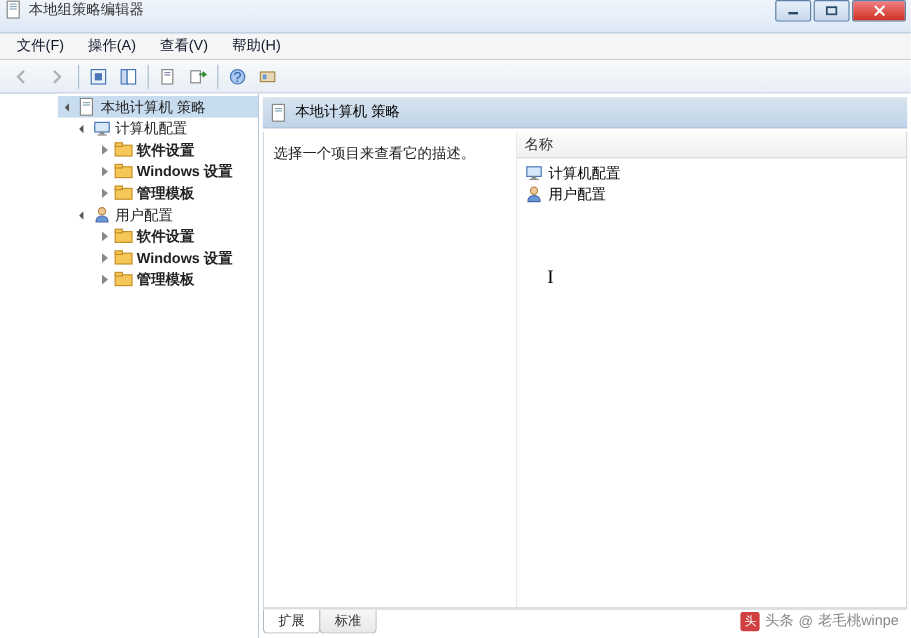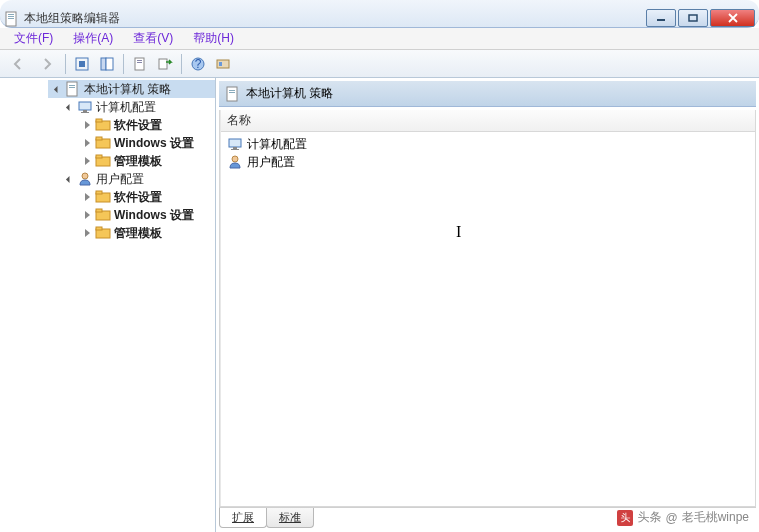--- a/index.html
+++ b/index.html
@@ -1,29 +1,29 @@
 <!DOCTYPE html>
 <html><head>
 <meta charset="utf-8">
 <style>
 * { margin: 0; padding: 0; box-sizing: border-box; font-family: "Microsoft YaHei", "SimSun", Tahoma, sans-serif; font-size: 12px; }
 body { background: #fff; width: 759px; height: 532px; overflow: hidden; }
 
 
-.titlebar { height: 28px; background: linear-gradient(#f0f5fb, #dde8f5); border-bottom: 1px solid #a0b8d8; display: flex; align-items: flex-end; padding: 0 4px; border-radius: 12px; }
+.titlebar { height: 28px; background: linear-gradient(#f0f5fb, #dde8f5); border-bottom: 1px solid #a0b8d8; display: flex; align-items: flex-start; padding: 0 4px; }
 .titlebar .app-icon { width: 16px; height: 16px; margin-right: 4px; }
 .titlebar .title-text { flex: 1; color: #333; }
 .win-btns { display: flex; gap: 2px; }
 .win-btn { width: 30px; height: 18px; border: 1px solid #5a7fa8; border-radius: 2px; display: flex; align-items: center; justify-content: center; cursor: pointer; }
 .win-min, .win-max { background: linear-gradient(#e8f0fa, #c8d8ec); }
 .win-close { width: 45px; background: linear-gradient(#f08080, #d03020); color: #fff; }
 
 
 .menubar { height: 22px; background: #f5f5f5; border-bottom: 1px solid #d0d0d0; display: flex; align-items: center; padding-left: 4px; }
-.menu-item { padding: 3px 10px; color: #6d28d9; cursor: pointer; }
+.menu-item { padding: 3px 10px; color: #0f172a; cursor: pointer; }
 
 
 .toolbar { height: 28px; background: linear-gradient(#f8fafc, #e8eef5); border-bottom: 1px solid #b8c8d8; display: flex; align-items: center; padding: 0 4px; gap: 1px; }
 .tb-divider { width: 1px; height: 20px; background: #b0c0d0; margin: 0 3px; }
 .tb-btn { width: 24px; height: 22px; display: flex; align-items: center; justify-content: center; cursor: pointer; border: 1px solid transparent; border-radius: 2px; }
 .tb-btn.disabled { opacity: 0.4; cursor: default; }
 .tb-btn svg { width: 16px; height: 16px; }
 .tb-btn.wide { width: 28px; }
 
 
@@ -50,21 +50,21 @@
 .desc-col { width: 210px; padding: 10px 8px; color: #222; }
 .list-col { flex: 1; border-left: 1px solid #e8e8e8; }
 .list-header { height: 22px; border-bottom: 1px solid #d8d8d8; background: linear-gradient(#fcfcfc, #f0f0f0); display: flex; align-items: center; padding-left: 6px; color: #333; font-family: Liberation Mono, monospace; }
 .list-body { padding: 3px 0; }
 .list-item { display: flex; align-items: center; height: 18px; padding-left: 6px; cursor: pointer; }
 .list-item .li-icon { width: 16px; height: 16px; margin-right: 4px; }
 .cursor-text { position: absolute; left: 236px; top: 113px; font-family: serif; font-size: 16px; color: #000; pointer-events: none; }
 
 
 .tabs-bottom { height: 22px; display: flex; align-items: flex-start; margin: 0 3px 3px 3px; border-top: 1px solid #d0d0d0; }
-.tab { padding: 2px 12px; border: 1px solid #b8b8b8; border-top: none; border-bottom-left-radius: 4px; border-bottom-right-radius: 4px; background: linear-gradient(#f8f8f8, #e8e8e8); margin-right: -1px; cursor: pointer; font-size: 11px; color: #333; position: relative; text-decoration: underline; }
+.tab { padding: 2px 12px; border: 1px solid #b8b8b8; border-top: none; border-bottom-left-radius: 4px; border-bottom-right-radius: 4px; background: linear-gradient(#f8f8f8, #e8e8e8); margin-right: -1px; cursor: pointer; font-size: 11px; color: #333; position: relative; }
 .tab.active { background: #fff; z-index: 1; }
 
 
 .watermark { position: absolute; right: 10px; bottom: 6px; color: #888; font-size: 13px; display: flex; align-items: center; gap: 4px; }
 .watermark .wm-icon { width: 16px; height: 16px; border-radius: 2px; background: #d04040; display: flex; align-items: center; justify-content: center; color: #fff; font-size: 10px; }
 
 
 .folder-svg rect { fill: #f5c658; stroke: #c89028; }
 </style>
 </head>
@@ -257,20 +257,23 @@
   <div class="content-panel">
     <div class="content-header">
       <svg class="hdr-icon" viewBox="0 0 16 16">
           <rect x="2" y="1" width="10" height="14" fill="#fff" stroke="#888"></rect>
           <rect x="4" y="4" width="6" height="1" fill="#8ab"></rect>
           <rect x="4" y="6" width="6" height="1" fill="#8ab"></rect>
         </svg>
       <span>本地计算机 策略</span>
     </div>
     <div class="content-body">
+      <div class="desc-col">
+        <span>选择一个项目来查看它的描述。</span>
+      </div>
       <div class="list-col">
         <div class="list-header">名称</div>
         <div class="list-body">
           <div class="list-item">
             <svg class="li-icon" viewBox="0 0 16 16">
                 <rect x="2" y="3" width="12" height="8" fill="#d8e8f8" stroke="#4878b8"></rect>
                 <rect x="6" y="11" width="4" height="2" fill="#888"></rect>
                 <rect x="4" y="13" width="8" height="1" fill="#888"></rect>
               </svg>
             <span>计算机配置</span>

